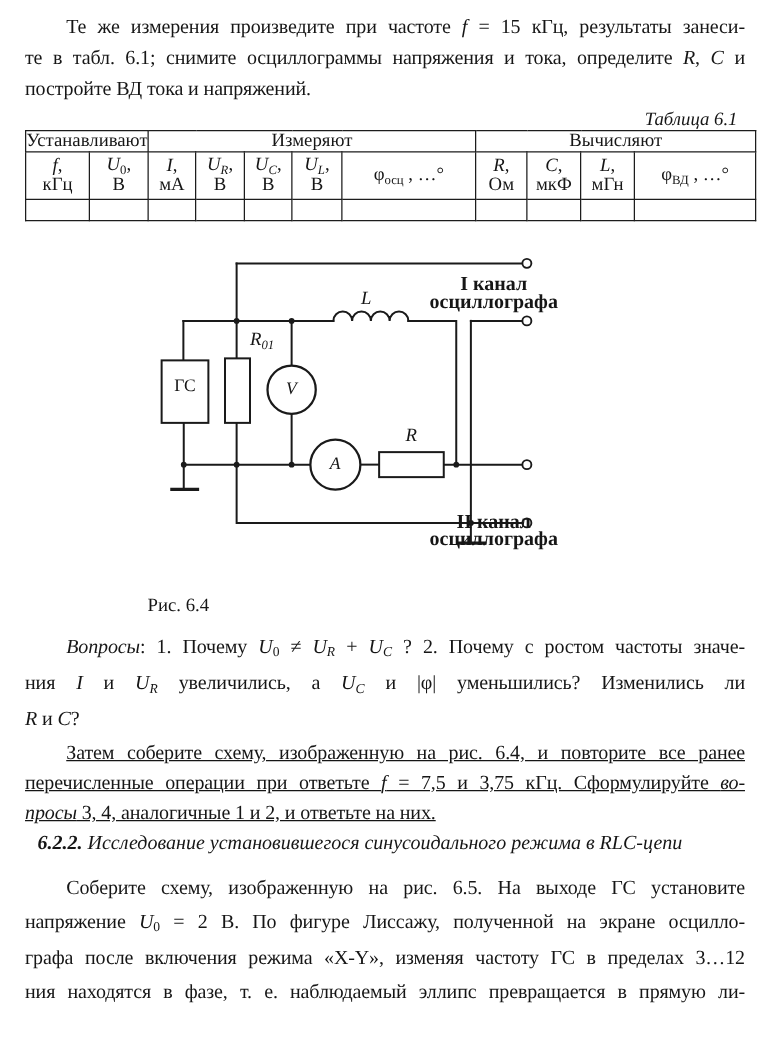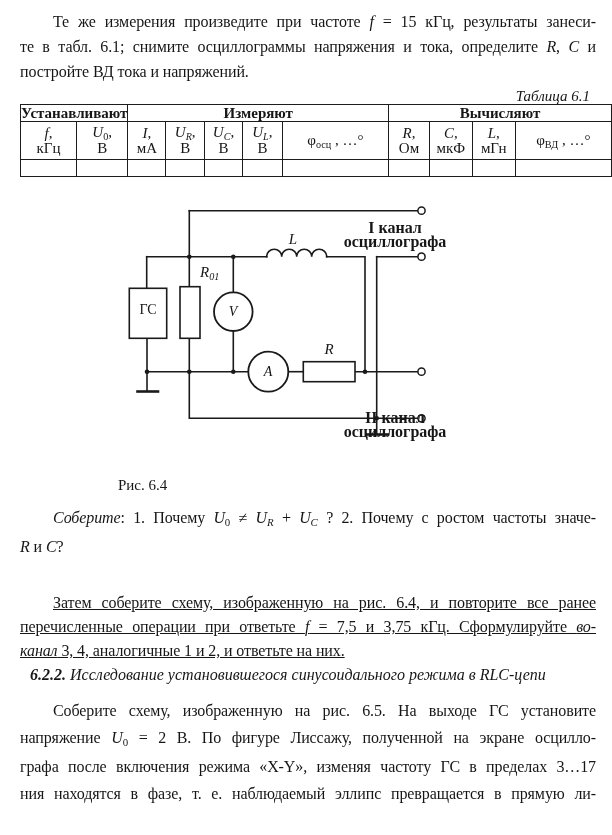--- a/index.html
+++ b/index.html
@@ -14,21 +14,21 @@
   .ln.last{text-align-last:left;}
   .ln.ind{text-indent:33px;}
   .it{font-style:italic;}
   .bd{font-weight:bold;}
   .sb{font-size:68%;position:relative;top:3px;letter-spacing:0;}
   .tbl-label{position:absolute;left:20px;top:88px;width:570px;text-align:right;
     font-style:italic;font-size:15px;}
   table.tbl{position:absolute;left:20px;top:104px;border-collapse:collapse;table-layout:fixed;}
   table.tbl td{border:1.8px solid #1c1c1c;text-align:center;vertical-align:middle;
     padding:0;font-size:15px;line-height:15px;overflow:hidden;}
-  td.grp{height:16px;font-weight:bold;}
+  td.grp{height:16px;}
   td.hdr{height:37px;line-height:17px;}
   td.emp{height:16px;}
   .fig{position:absolute;left:118px;top:196px;width:326px;height:258px;}
   .flabel{position:absolute;font-size:14px;line-height:15px;text-align:center;}
   .chan{position:absolute;font-size:16px;font-weight:bold;line-height:14px;text-align:center;width:110px;left:222px;}
   .fig-caption{position:absolute;left:118px;top:477px;width:326px;text-align:left;font-size:15px;}
   .sec{position:absolute;left:20px;top:666px;width:580px;font-size:16px;padding-left:10px;}
 </style>
 </head>
 <body>
@@ -185,30 +185,31 @@
     <div>осциллографа</div>
   </div>
   <div class="chan" style="top:187px;margin-top:28px;">
     <div>II канал</div>
     <div>осциллографа</div>
   </div>
 </div>
 <div class="fig-caption">Рис. 6.4</div>
 
 <div class="para" style="top:504px;line-height:28px;">
-  <div class="ln ind"><span class="it">Соберите</span><span>: 1. Почему  </span><span class="it">U</span><span class="sb">0</span><span> ≠ </span><span class="it">U</span><span class="it sb">R</span><span> + </span><span class="it">U</span><span class="it sb">C</span><span> ? 2. Почему с ростом частоты значе-</span></div>
+  <div class="ln ind"><span class="it">Вопросы</span><span>: 1. Почему  </span><span class="it">U</span><span class="sb">0</span><span> ≠ </span><span class="it">U</span><span class="it sb">R</span><span> + </span><span class="it">U</span><span class="it sb">C</span><span> ? 2. Почему с ростом частоты значе-</span></div>
+  <div class="ln"><span>ния  </span><span class="it">I</span><span>  и  </span><span class="it">U</span><span class="it sb">R</span><span>  увеличились,  а  </span><span class="it">U</span><span class="it sb">C</span><span>  и  |φ|  уменьшились?  Изменились  ли</span></div>
   <div class="ln last"><span class="it">R</span><span> и </span><span class="it">C</span><span>?</span></div>
 </div>
 
 <div class="para" style="top:591px;line-height:24px;text-decoration:underline;">
   <div class="ln ind"><span>Затем соберите схему, изображенную на рис. 6.4, и повторите все ранее</span></div>
   <div class="ln"><span>перечисленные операции при ответьте </span><span class="it">f</span><span> = 7,5 и 3,75 кГц. Сформулируйте </span><span class="it">во-</span></div>
-  <div class="ln last"><span class="it">канал</span><span> 3, 4, аналогичные 1 и 2, и ответьте на них.</span></div>
+  <div class="ln last"><span class="it">просы</span><span> 3, 4, аналогичные 1 и 2, и ответьте на них.</span></div>
 </div>
 
 <div class="sec"><span class="it bd">6.2.2.</span><span class="it">  Исследование установившегося синусоидального режима в RLC-цепи</span></div>
 
 <div class="para" style="top:697px;line-height:27px;">
   <div class="ln ind"><span>Соберите схему, изображенную на рис. 6.5. На выходе ГС установите</span></div>
   <div class="ln"><span>напряжение  </span><span class="it">U</span><span class="sb">0</span><span> = 2  В. По фигуре Лиссажу, полученной на экране осцилло-</span></div>
-  <div class="ln"><span>графа после включения режима «X-Y», изменяя частоту ГС в пределах 3…17</span></div>
+  <div class="ln"><span>графа после включения режима «X-Y», изменяя частоту ГС в пределах 3…12</span></div>
   <div class="ln"><span>ния находятся в фазе, т. е. наблюдаемый эллипс превращается в прямую ли-</span></div>
 </div>
 
 </body></html>

